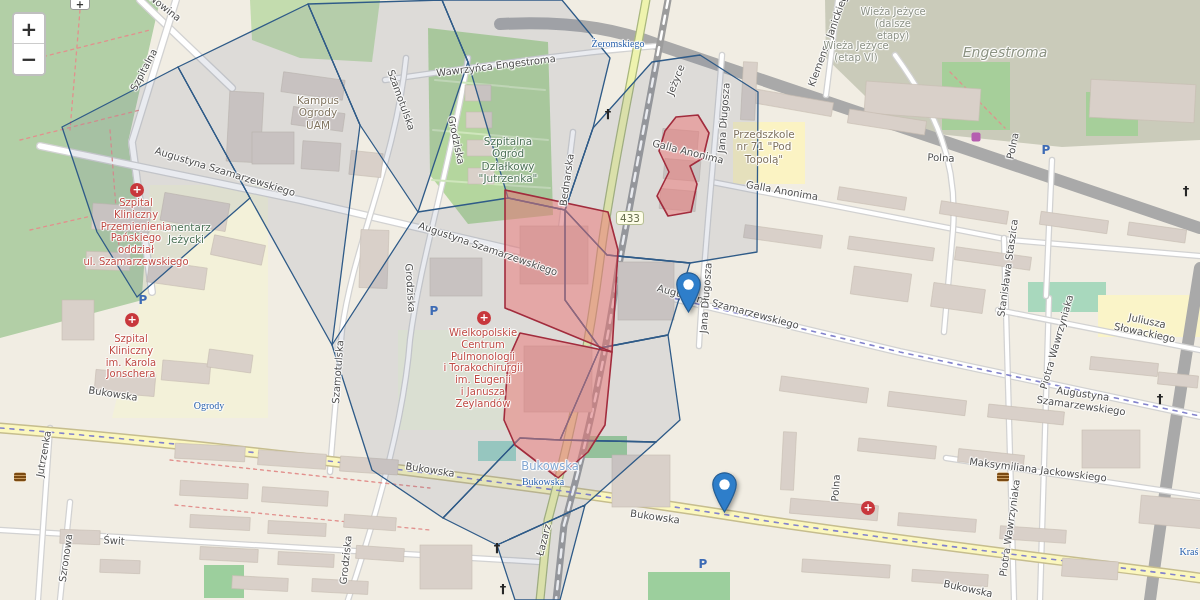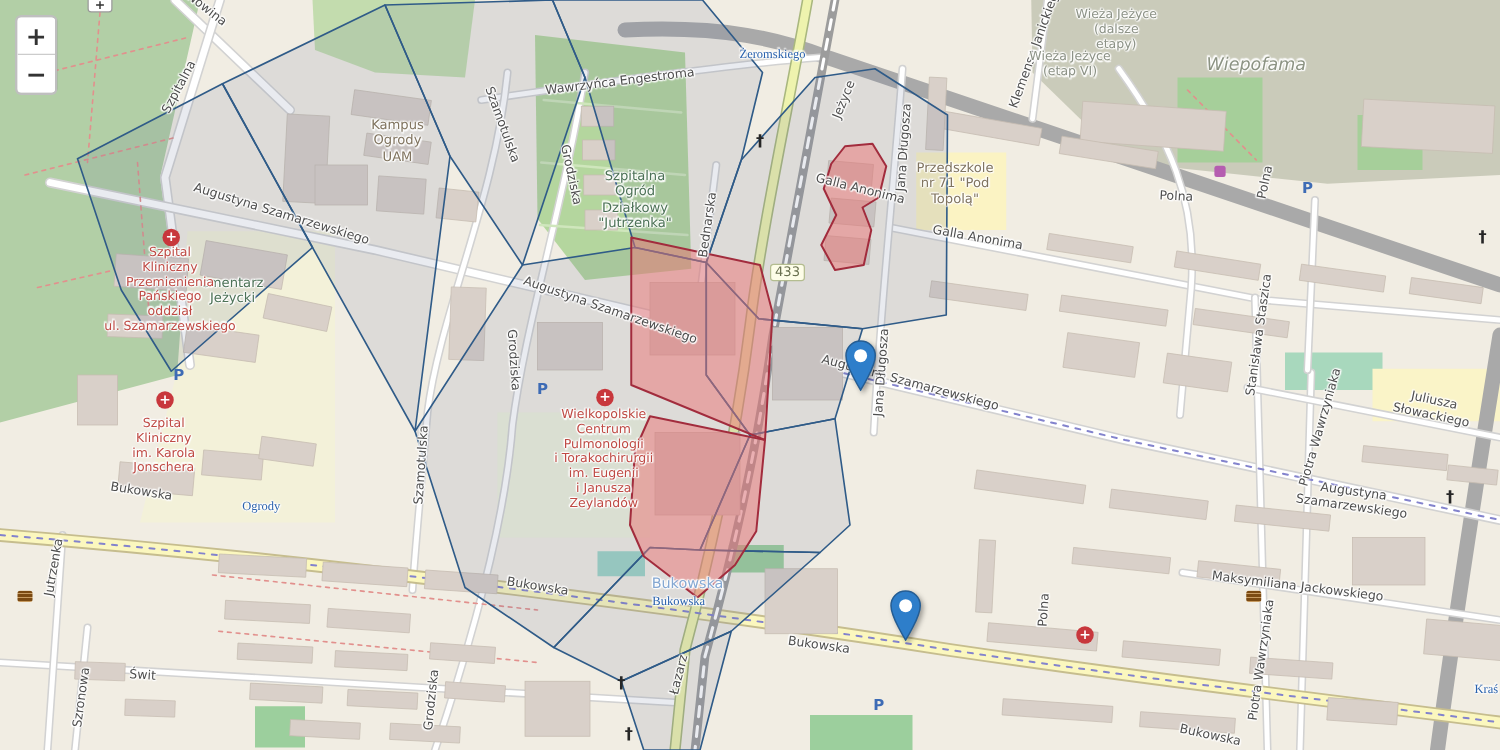--- a/index.html
+++ b/index.html
@@ -244,21 +244,21 @@
       <div class="lbl st" style="left: 706px; top: 298px; transform: translate(-50%, -50%) rotate(-86deg);">Jana Długosza</div>
       <div class="lbl ab" style="left: 764px; top: 147px; transform: translate(-50%, -50%) rotate(0deg);">Przedszkole
 nr 71 "Pod
 Topolą"</div>
       <div class="lbl st" style="left: 829px; top: 38px; transform: translate(-50%, -50%) rotate(-70deg);">Klemensa Janickiego</div>
       <div class="lbl agr" style="left: 893px; top: 24px; transform: translate(-50%, -50%) rotate(0deg);">Wieża Jeżyce
 (dalsze
 etapy)</div>
       <div class="lbl agr" style="left: 856px; top: 52px; transform: translate(-50%, -50%) rotate(0deg);">Wieża Jeżyce
 (etap VI)</div>
-      <div class="lbl ind" style="left: 1005px; top: 52px; transform: translate(-50%, -50%) rotate(0deg);">Wiepofama</div>
+      <div class="lbl ind" style="left: 1005px; top: 52px; transform: translate(-50%, -50%) rotate(0deg);">Engestroma</div>
       <div class="lbl st" style="left: 941px; top: 158px; transform: translate(-50%, -50%) rotate(3deg);">Polna</div>
       <div class="lbl st" style="left: 1013px; top: 146px; transform: translate(-50%, -50%) rotate(-78deg);">Polna</div>
       <div class="lbl st" style="left: 836px; top: 488px; transform: translate(-50%, -50%) rotate(-86deg);">Polna</div>
       <div class="lbl st" style="left: 1146px; top: 327px; transform: translate(-50%, -50%) rotate(12deg);">Juliusza Słowackiego</div>
       <div class="lbl st" style="left: 1057px; top: 342px; transform: translate(-50%, -50%) rotate(-74deg);">Piotra Wawrzyniaka</div>
       <div class="lbl st" style="left: 1010px; top: 528px; transform: translate(-50%, -50%) rotate(-82deg);">Piotra Wawrzyniaka</div>
       <div class="lbl st" style="left: 1008px; top: 268px; transform: translate(-50%, -50%) rotate(-82deg);">Stanisława Staszica</div>
       <div class="lbl st" style="left: 1038px; top: 470px; transform: translate(-50%, -50%) rotate(7deg);">Maksymiliana Jackowskiego</div>
       <div class="lbl st" style="left: 113px; top: 394px; transform: translate(-50%, -50%) rotate(9deg);">Bukowska</div>
       <div class="lbl st" style="left: 430px; top: 470px; transform: translate(-50%, -50%) rotate(9deg);">Bukowska</div>

